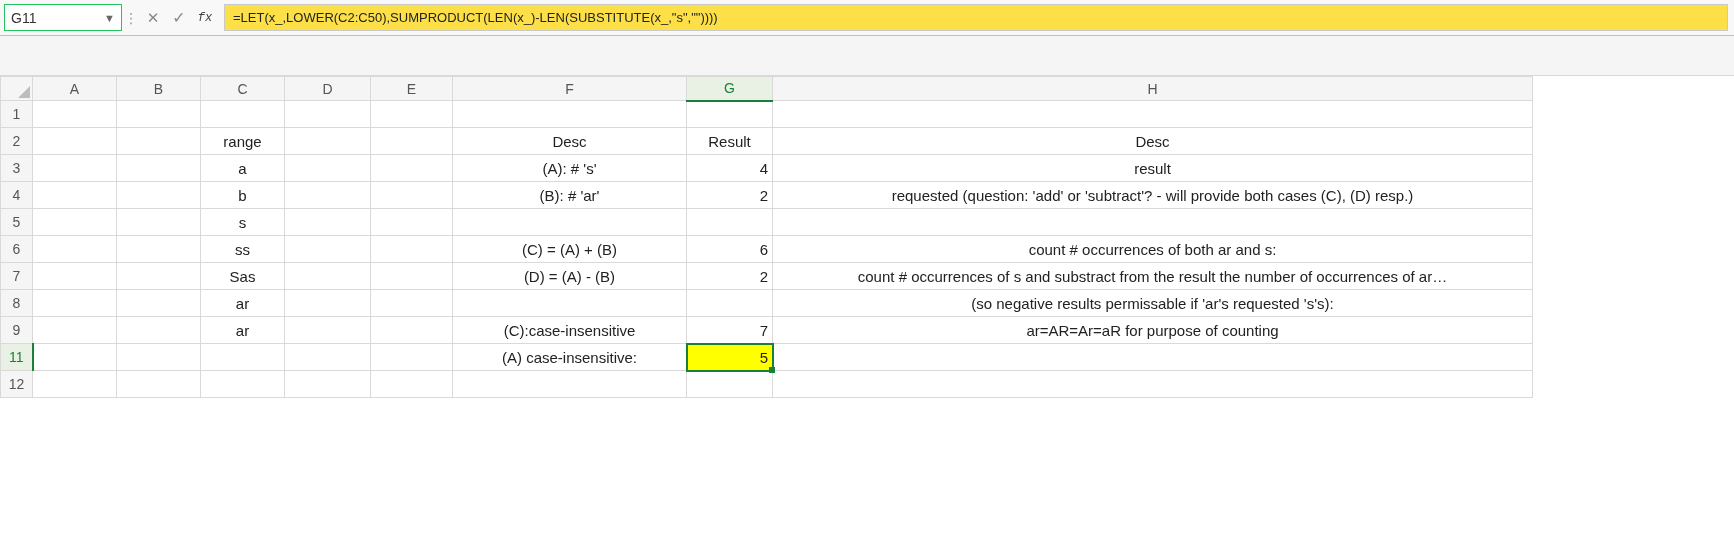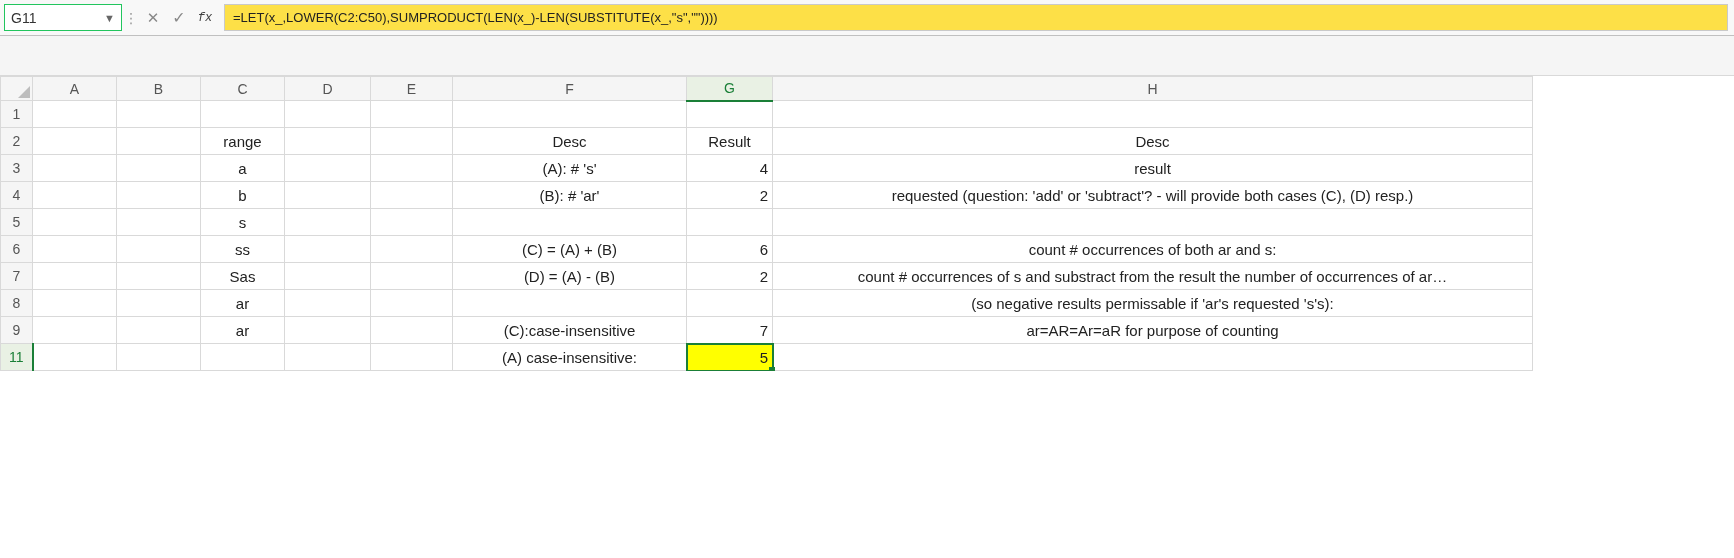--- a/index.html
+++ b/index.html
@@ -234,15 +234,26 @@
           <td class="rowhdr active">11</td>
           <td class="cell col-A"></td>
           <td class="cell col-B"></td>
           <td class="cell col-C"></td>
           <td class="cell col-D"></td>
           <td class="cell col-E"></td>
           <td class="cell col-F txt"><span>(A) case-insensitive:</span></td>
           <td class="cell col-G num active-cell"><span>5</span></td>
           <td class="cell col-H overflow"></td>
         </tr>
+        <tr>
+          <td class="rowhdr">12</td>
+          <td class="cell col-A"></td>
+          <td class="cell col-B"></td>
+          <td class="cell col-C"></td>
+          <td class="cell col-D"></td>
+          <td class="cell col-E"></td>
+          <td class="cell col-F"></td>
+          <td class="cell col-G"></td>
+          <td class="cell col-H overflow"></td>
+        </tr>
       </tbody>
   </table>
 </div>
 
 </body></html>

